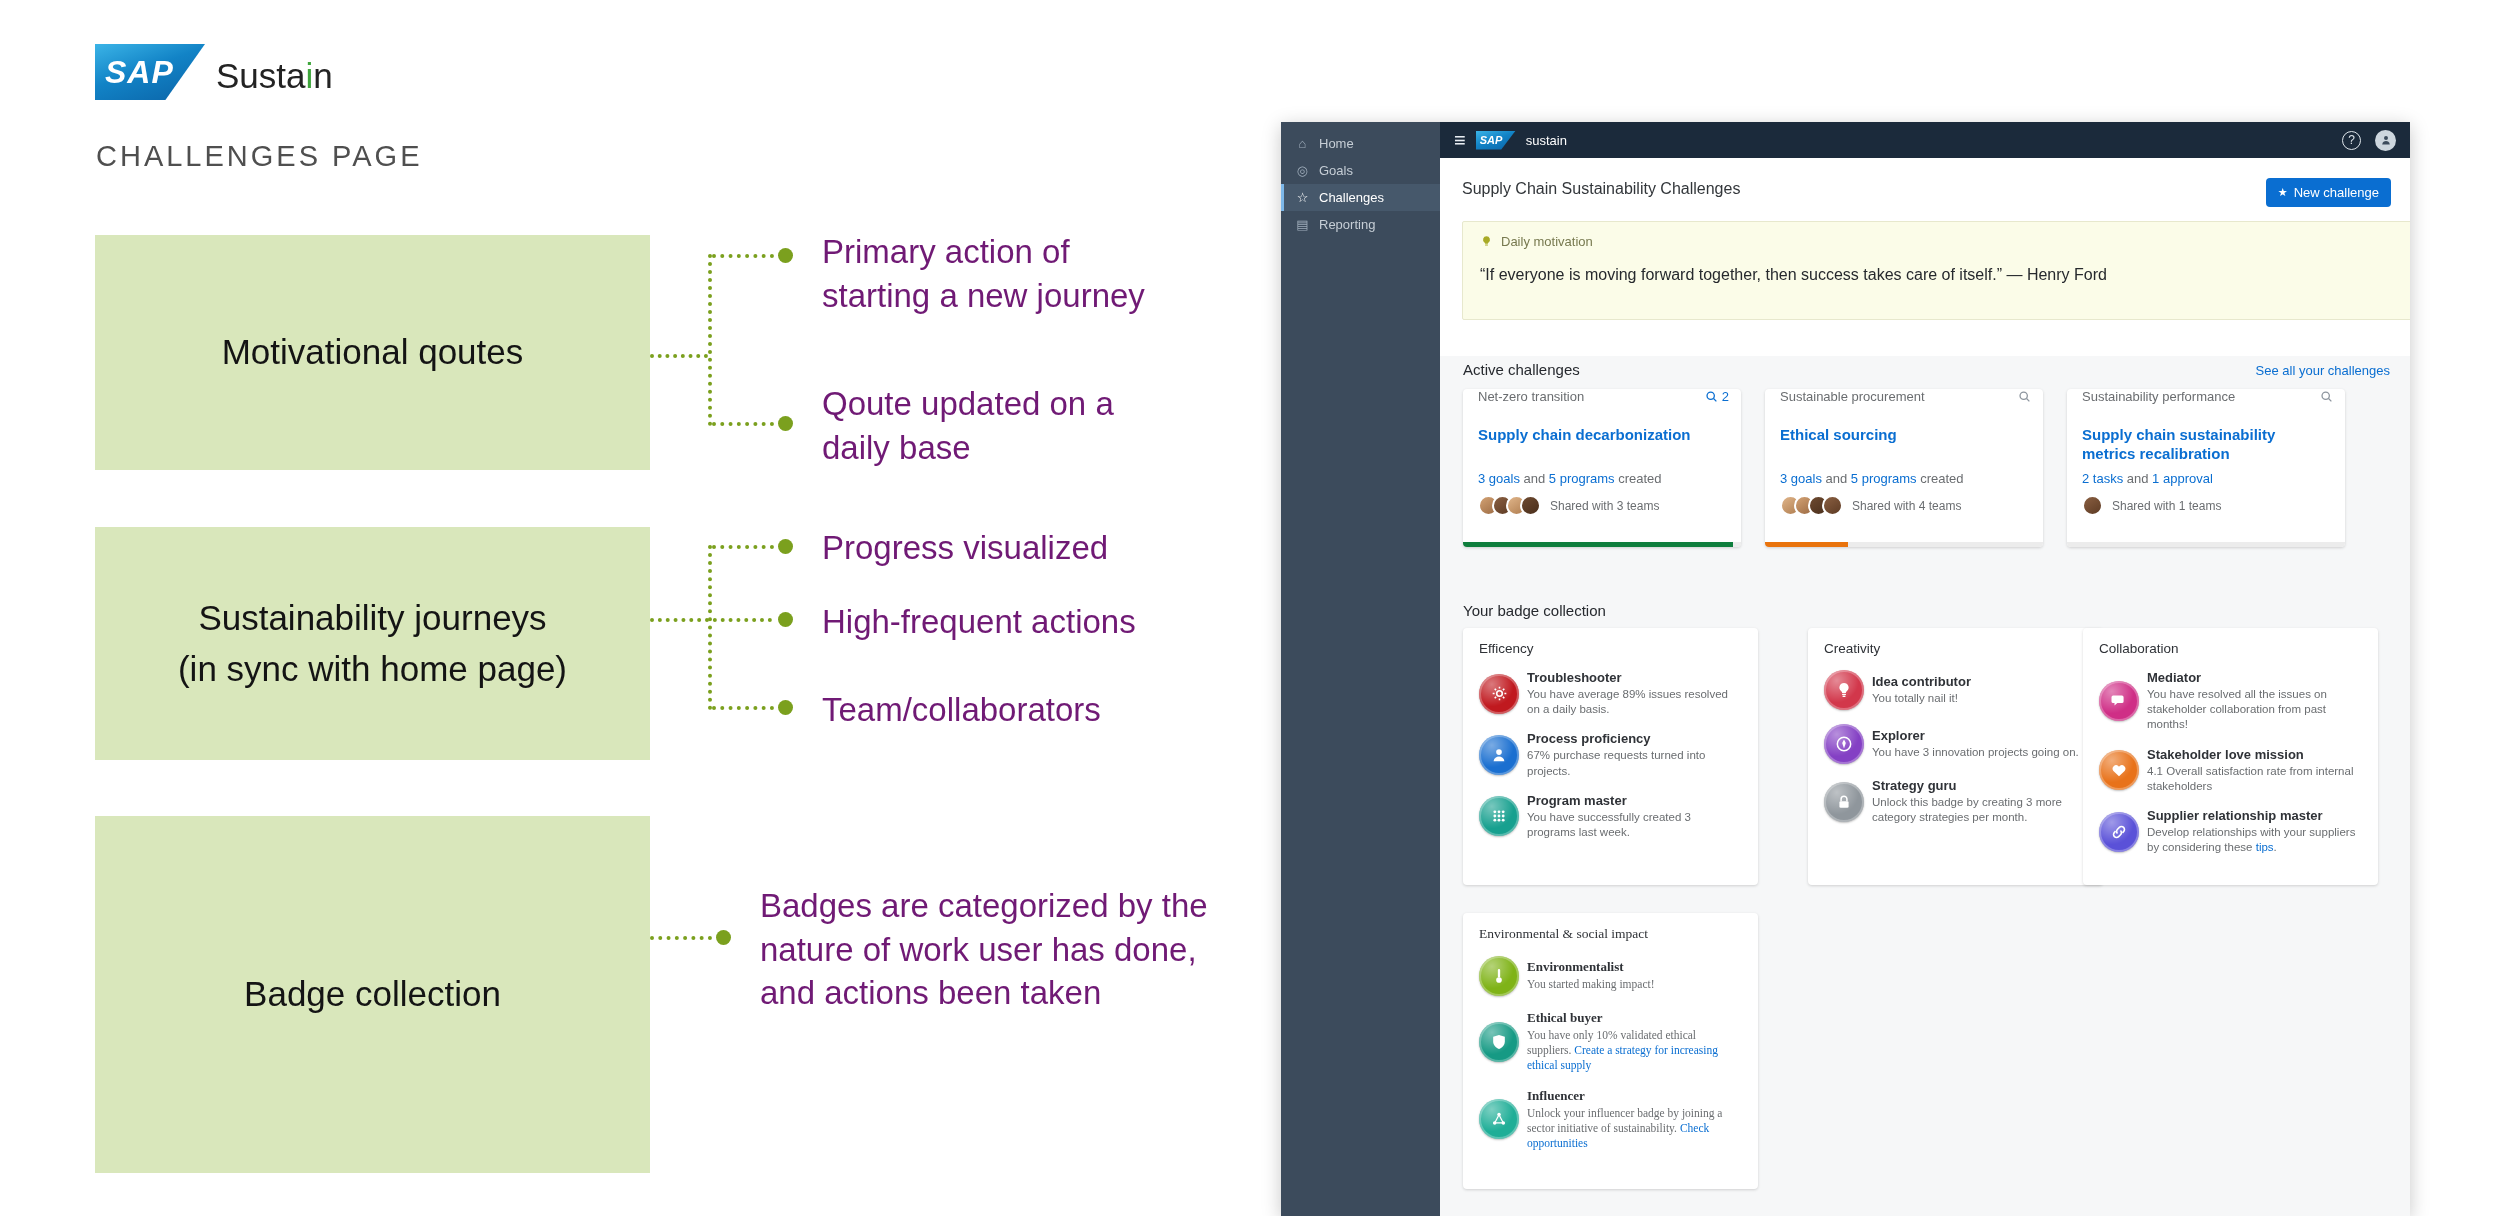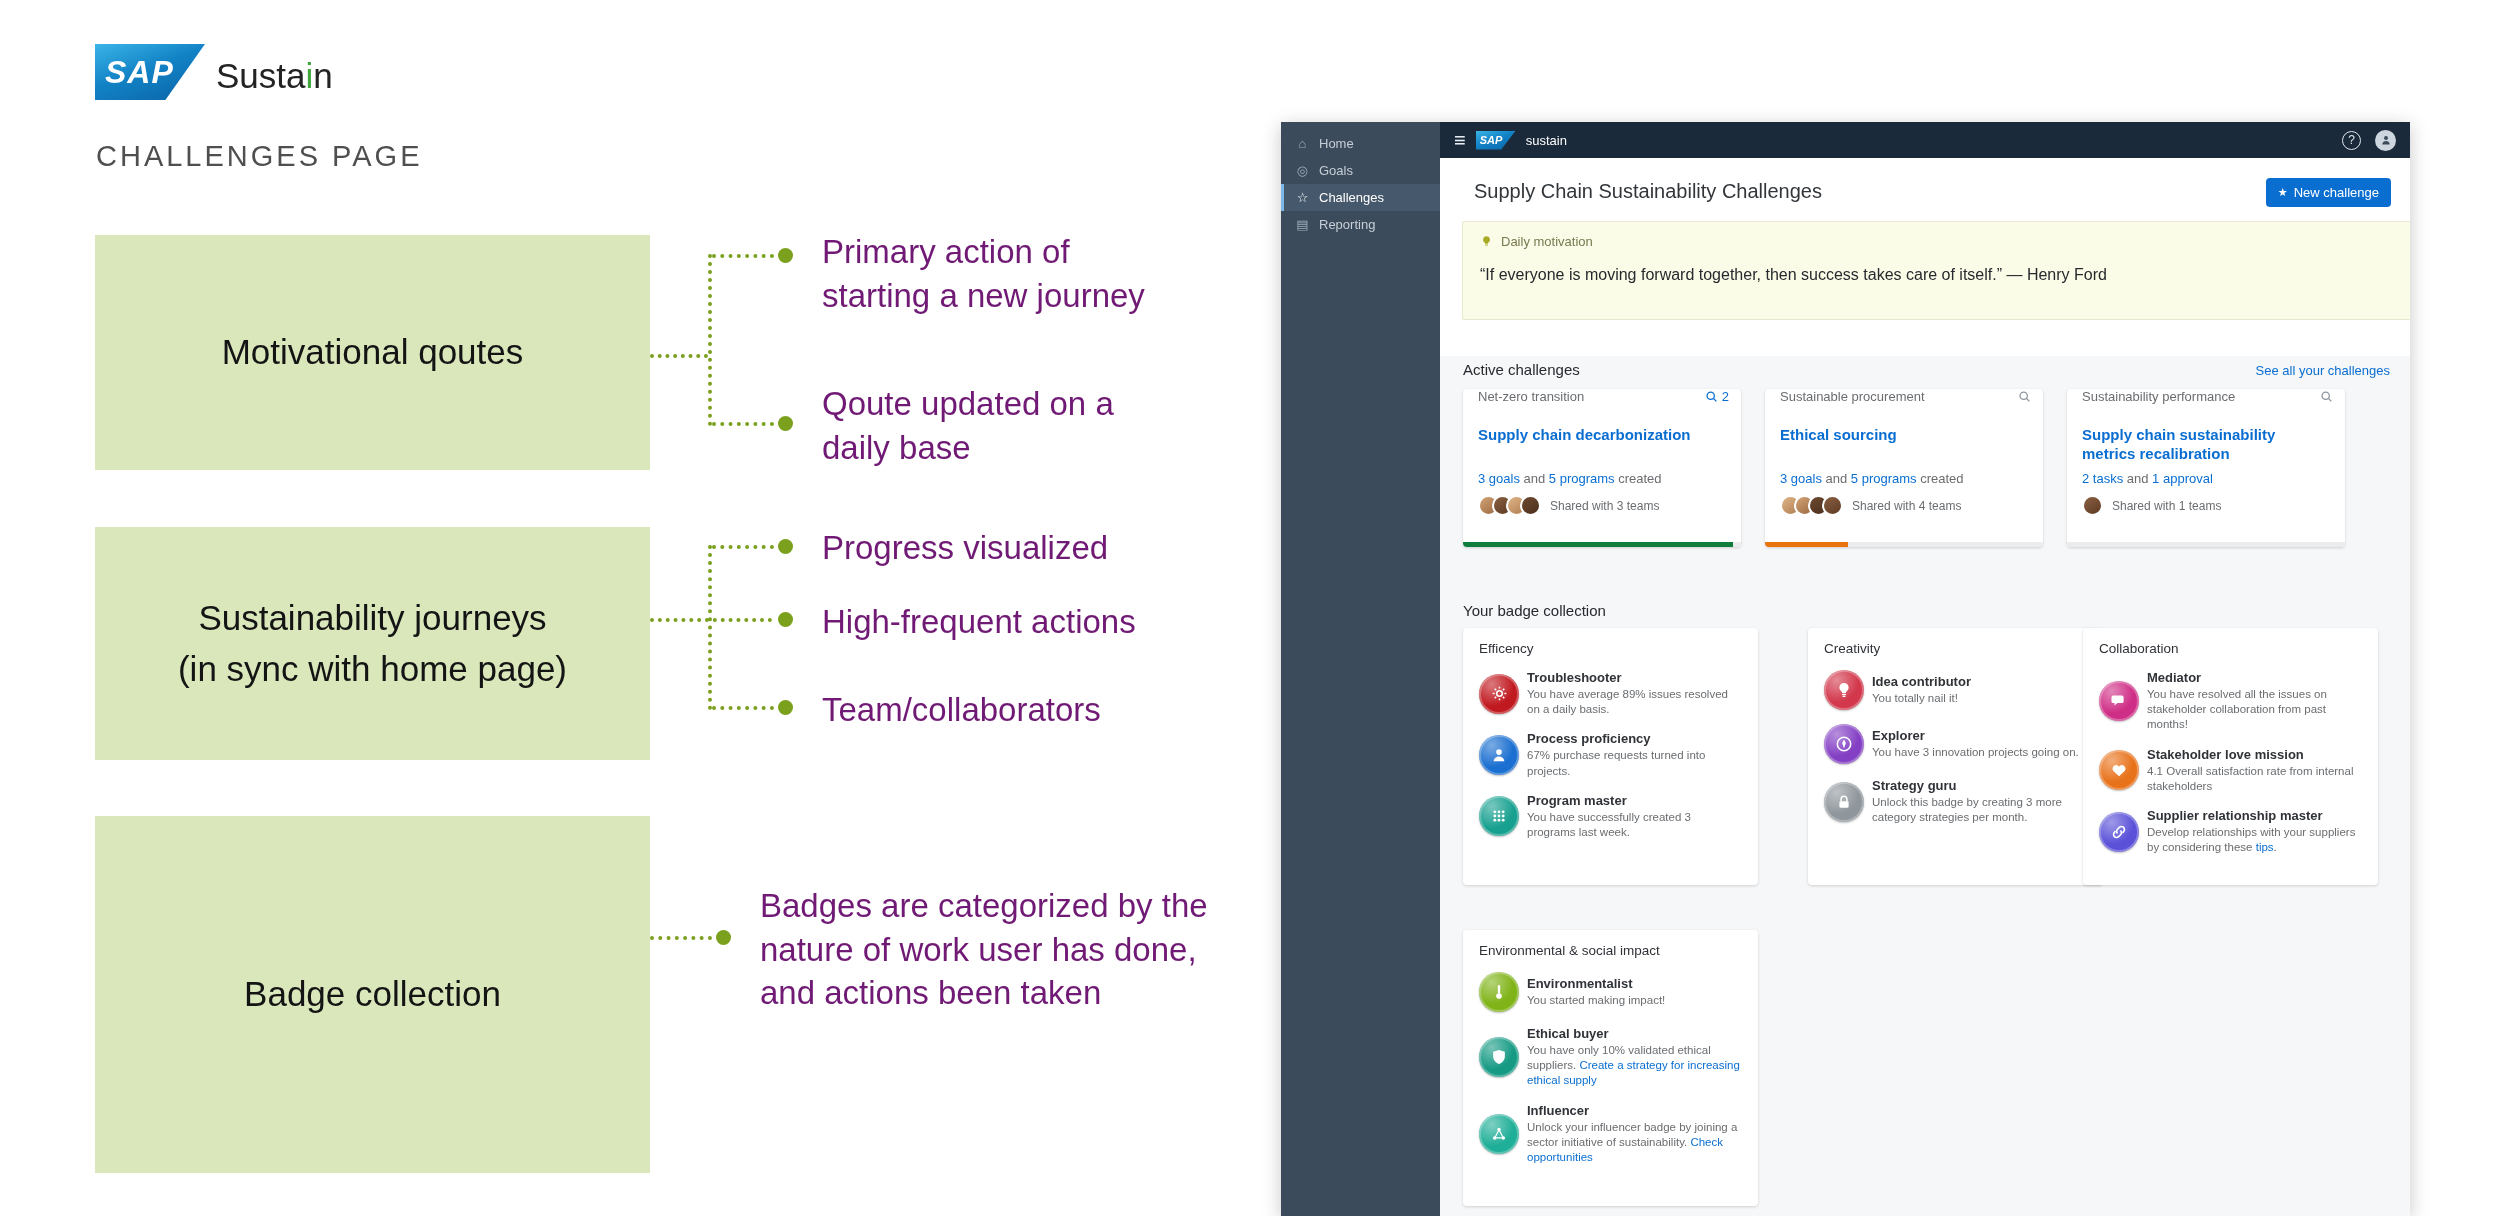--- a/index.html
+++ b/index.html
@@ -42,21 +42,21 @@
       display:flex;align-items:center;padding-left:4px;box-sizing:border-box;}
   .mini-logo span{color:#fff;font-size:11px;font-weight:700;font-style:italic;}
   .tb-product{color:#ffffff;font-size:13px;}
   .tb-right{margin-left:auto;display:flex;align-items:center;gap:14px;}
   .help{width:19px;height:19px;border:1.5px solid #dfe6ec;border-radius:50%;color:#dfe6ec;font-size:12px;
         display:flex;align-items:center;justify-content:center;box-sizing:border-box;}
   .tb-avatar{width:21px;height:21px;border-radius:50%;background:#cdd6de;display:flex;align-items:center;justify-content:center;}
 
   .content{position:absolute;left:159px;top:36px;right:0;bottom:0;background:#f6f7f8;overflow:hidden;}
   .header-band{position:absolute;left:0;right:0;top:0;height:198px;background:#ffffff;}
-  .page-title{position:absolute;left:34px;top:22px;font-size:20px;color:#32363a;}
+  .page-title{position:absolute;left:22px;top:22px;font-size:16px;color:#32363a;}
   .new-btn{position:absolute;right:19px;top:20px;height:29px;background:#0a6ed1;border:none;border-radius:4px;
            color:#fff;font-size:13px;display:flex;align-items:center;gap:6px;padding:0 12px;cursor:pointer;}
   .new-btn .star{font-size:11px;}
 
   .motivation{position:absolute;left:22px;top:63px;width:1100px;height:99px;background:#fbfce8;
               border:1px solid #e7e8cd;border-radius:2px;box-sizing:border-box;}
   .mot-label{position:absolute;left:16px;top:12px;display:flex;align-items:center;gap:7px;font-size:13px;color:#77794f;}
   .mot-quote{position:absolute;left:17px;top:44px;font-size:16px;color:#26292d;}
 
   .sec-label{position:absolute;font-size:15px;color:#26292e;}
@@ -413,21 +413,21 @@
               <path d="M13.8 10.2a3.6 3.6 0 0 1 0 5.1l-2.2 2.2a3.6 3.6 0 0 1-5.1-5.1l1.4-1.4"></path>
             </svg>
         </span>
         <span class="btxt">
           <div class="bname">Supplier relationship master</div>
           <div class="bdesc"><span>Develop relationships with your suppliers by considering these </span><span class="blink">tips</span><span>.</span></div>
         </span>
       </div>
     </div>
 
-    <div class="bcard" style="left:23px;top:772px;height:276px;">
+    <div class="bcard" style="left:23px;top:755px;height:276px;font-family:Liberation Serif, serif;">
       <div class="bcard-title">Environmental &amp; social impact</div>
       <div class="brow">
         <span class="bicon" style="background-color: rgb(127, 179, 23);">
           <svg viewBox="0 0 24 24" width="20" height="20">
               <rect x="10.6" y="3.5" width="2.8" height="10.5" rx="1.4" fill="#fff"></rect>
               <circle cx="12" cy="16.8" r="3.4" fill="#fff"></circle>
             </svg>
         </span>
         <span class="btxt">
           <div class="bname">Environmentalist</div>

